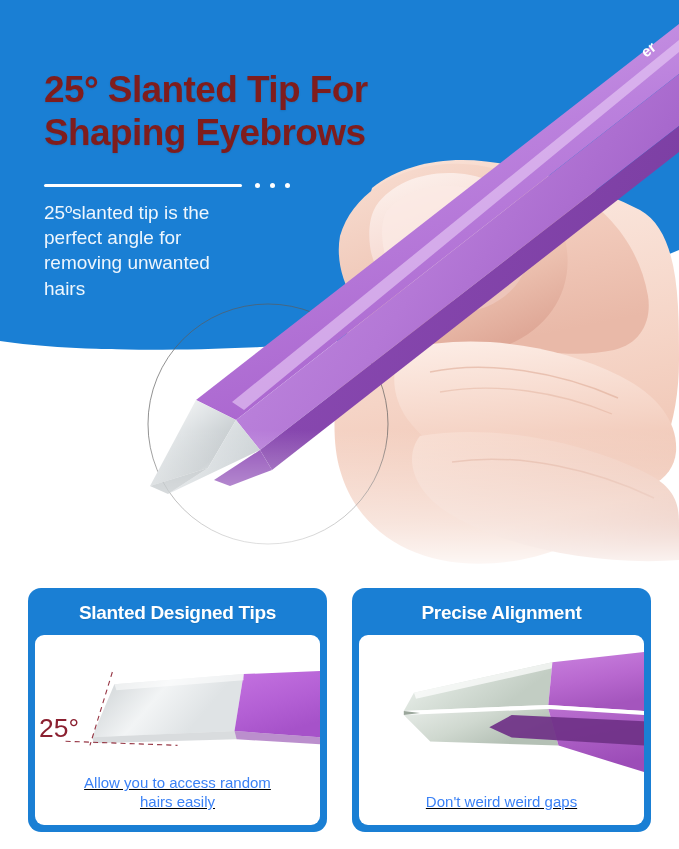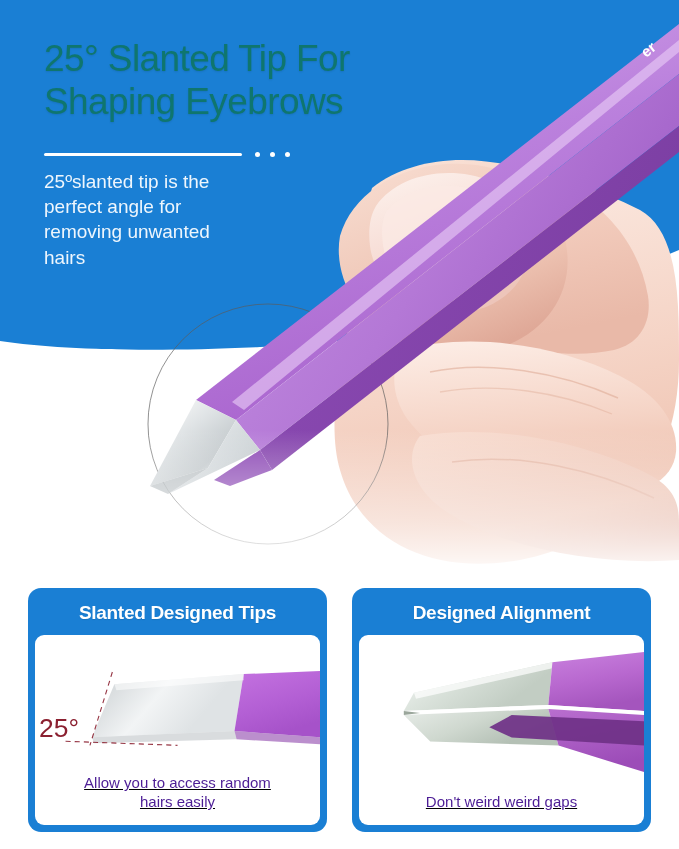--- a/index.html
+++ b/index.html
@@ -24,27 +24,28 @@
   }
   .hero-blue svg { display:block; width:679px; height:360px; }
 
   .hero-text {
     position:absolute; left:0; top:0;
     width:400px; height:330px;
     z-index:6;
     padding:38px 0 0 44px;
   }
   .headline {
-    color:#0f766e;
+    color:#7f1d1d;
     font-size:37px;
-    font-weight:normal;
+    font-weight:bold;
     line-height:1.16;
     letter-spacing:-0.6px;
     white-space:pre-line;
     text-shadow:0 1px 2px rgba(0,0,0,0.10);
+    margin-top:31px;
   }
   .divider-row {
     display:flex; align-items:center;
     margin-top:28px;
     width:262px;
   }
   .divider-line {
     height:3px; width:198px;
     background:#ffffff; border-radius:2px;
   }
@@ -107,21 +108,21 @@
     position:relative;
     text-decoration:underline;
   }
   .card-figure {
     flex:1;
     position:relative;
     overflow:hidden;
   }
   .card-figure svg { display:block; width:100%; height:100%; }
   .card-caption {
-    color:#4c1d95;
+    color:#3b82f6;
     font-size:15px;
     line-height:1.26;
     text-align:center;
     padding:0 10px 13px 10px;
     white-space:pre-line;
   }
 </style>
 </head>
 <body>
 
@@ -309,21 +310,21 @@
 
             <text x="4" y="92" fill="#8b2030" font-size="26" font-family="Liberation Sans, sans-serif">25°</text>
           </svg>
         </div>
         <div class="card-caption">Allow you to access random
 hairs easily</div>
       </div>
     </div>
 
     <div class="card">
-      <div class="card-title">Designed Alignment</div>
+      <div class="card-title">Precise Alignment</div>
       <div class="card-body">
         <div class="card-figure">
           <svg viewBox="0 0 280 130" preserveAspectRatio="xMidYMid meet">
             <defs>
               <linearGradient id="tipTopG" x1="0" y1="0" x2="0.9" y2="0.4">
                 <stop offset="0%" stop-color="#f3f6f4"></stop>
                 <stop offset="45%" stop-color="#dbe3dc"></stop>
                 <stop offset="100%" stop-color="#c2cdc3"></stop>
               </linearGradient>
               <linearGradient id="tipBotG" x1="0" y1="0" x2="0.9" y2="0.5">

